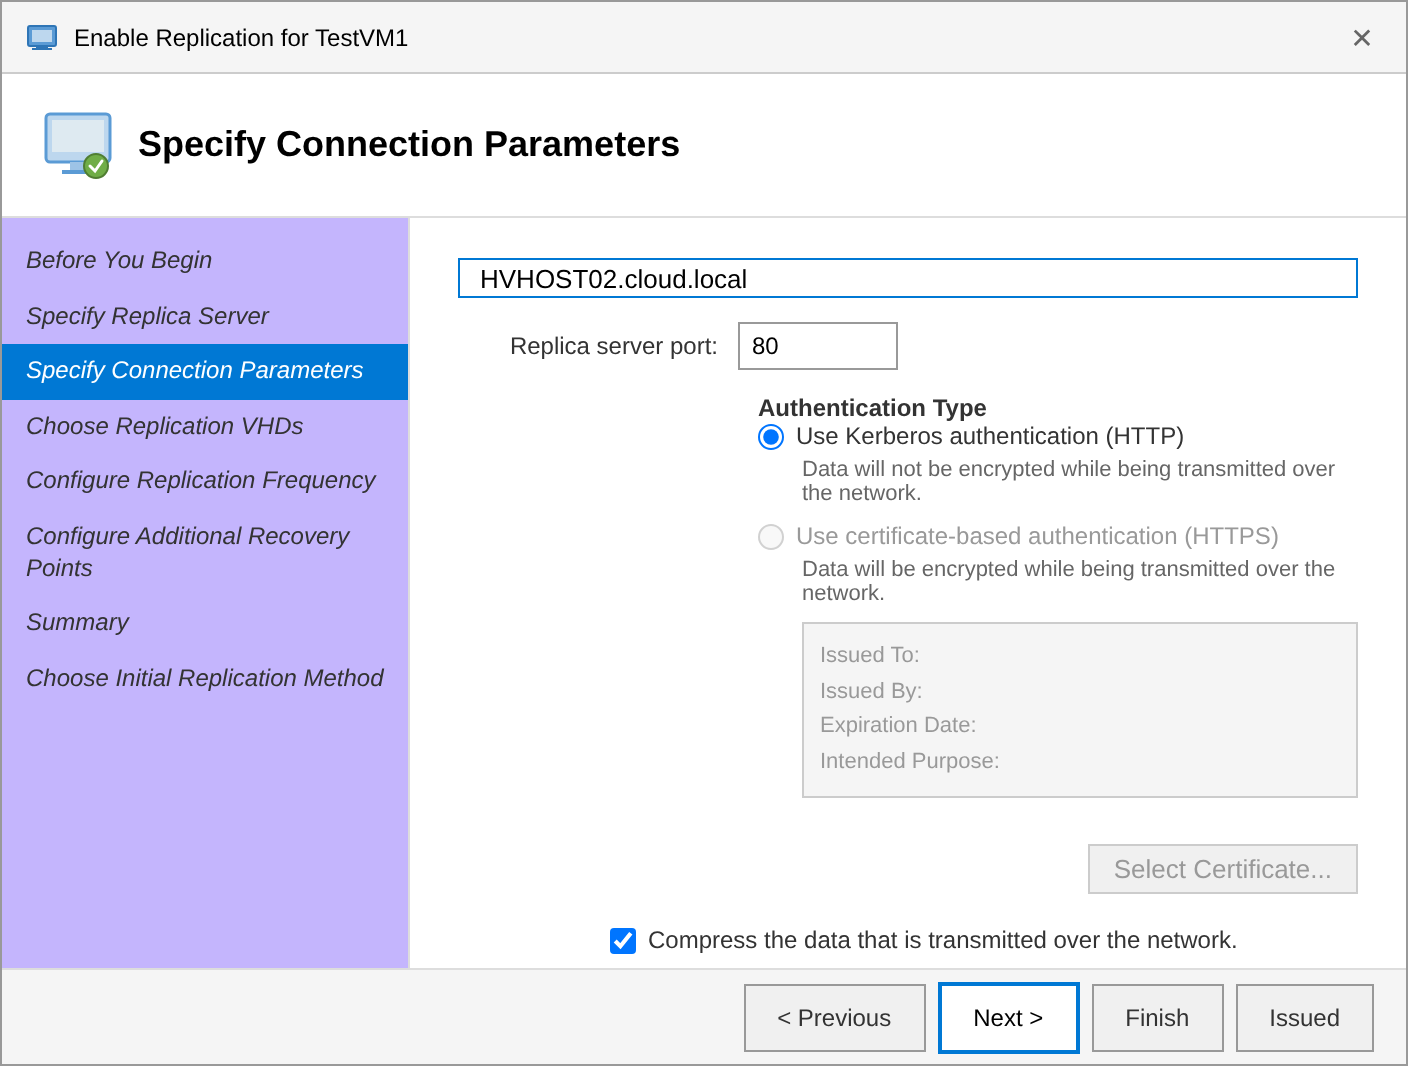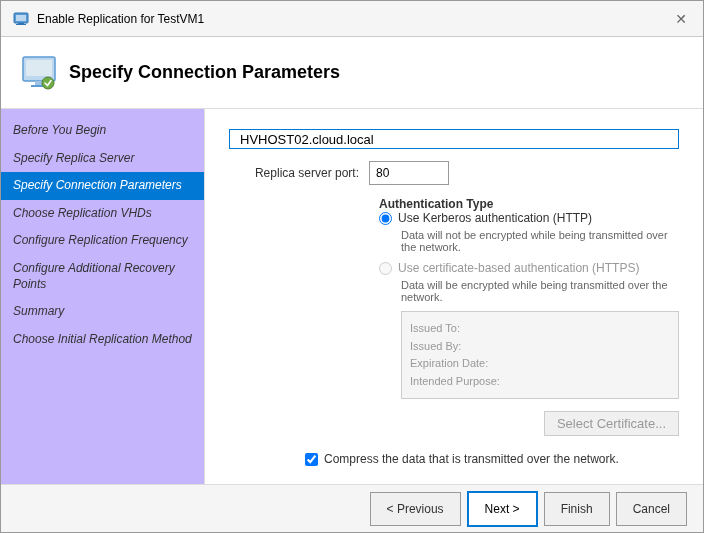--- a/index.html
+++ b/index.html
@@ -154,21 +154,21 @@
       font-size: 11px;
       color: #666;
       margin-left: 22px;
       margin-bottom: 8px;
     }
     .cert-box {
       border: 1px solid #ccc;
       background: #f5f5f5;
       padding: 8px;
       margin-left: 22px;
-      margin-bottom: 12px;
+      margin-bottom: 23px;
       min-height: 70px;
       font-size: 11px;
       color: #999;
       line-height: 1.6;
     }
     .select-cert-btn {
       display: block;
       margin-left: auto;
       margin-right: 0;
       padding: 4px 12px;
@@ -308,15 +308,15 @@
         <input type="checkbox" id="compress" checked="" style="">
         <label class="checkbox-label" for="compress">Compress the data that is transmitted over the network.</label>
       </div>
     </div>
   </div>
 
   <div class="footer">
     <button class="footer-btn">&lt; Previous</button>
     <button class="footer-btn primary">Next &gt;</button>
     <button class="footer-btn">Finish</button>
-    <button class="footer-btn">Cancel</button>
+    <button class="footer-btn">Issued</button>
   </div>
 </div>
 
 </body></html>

